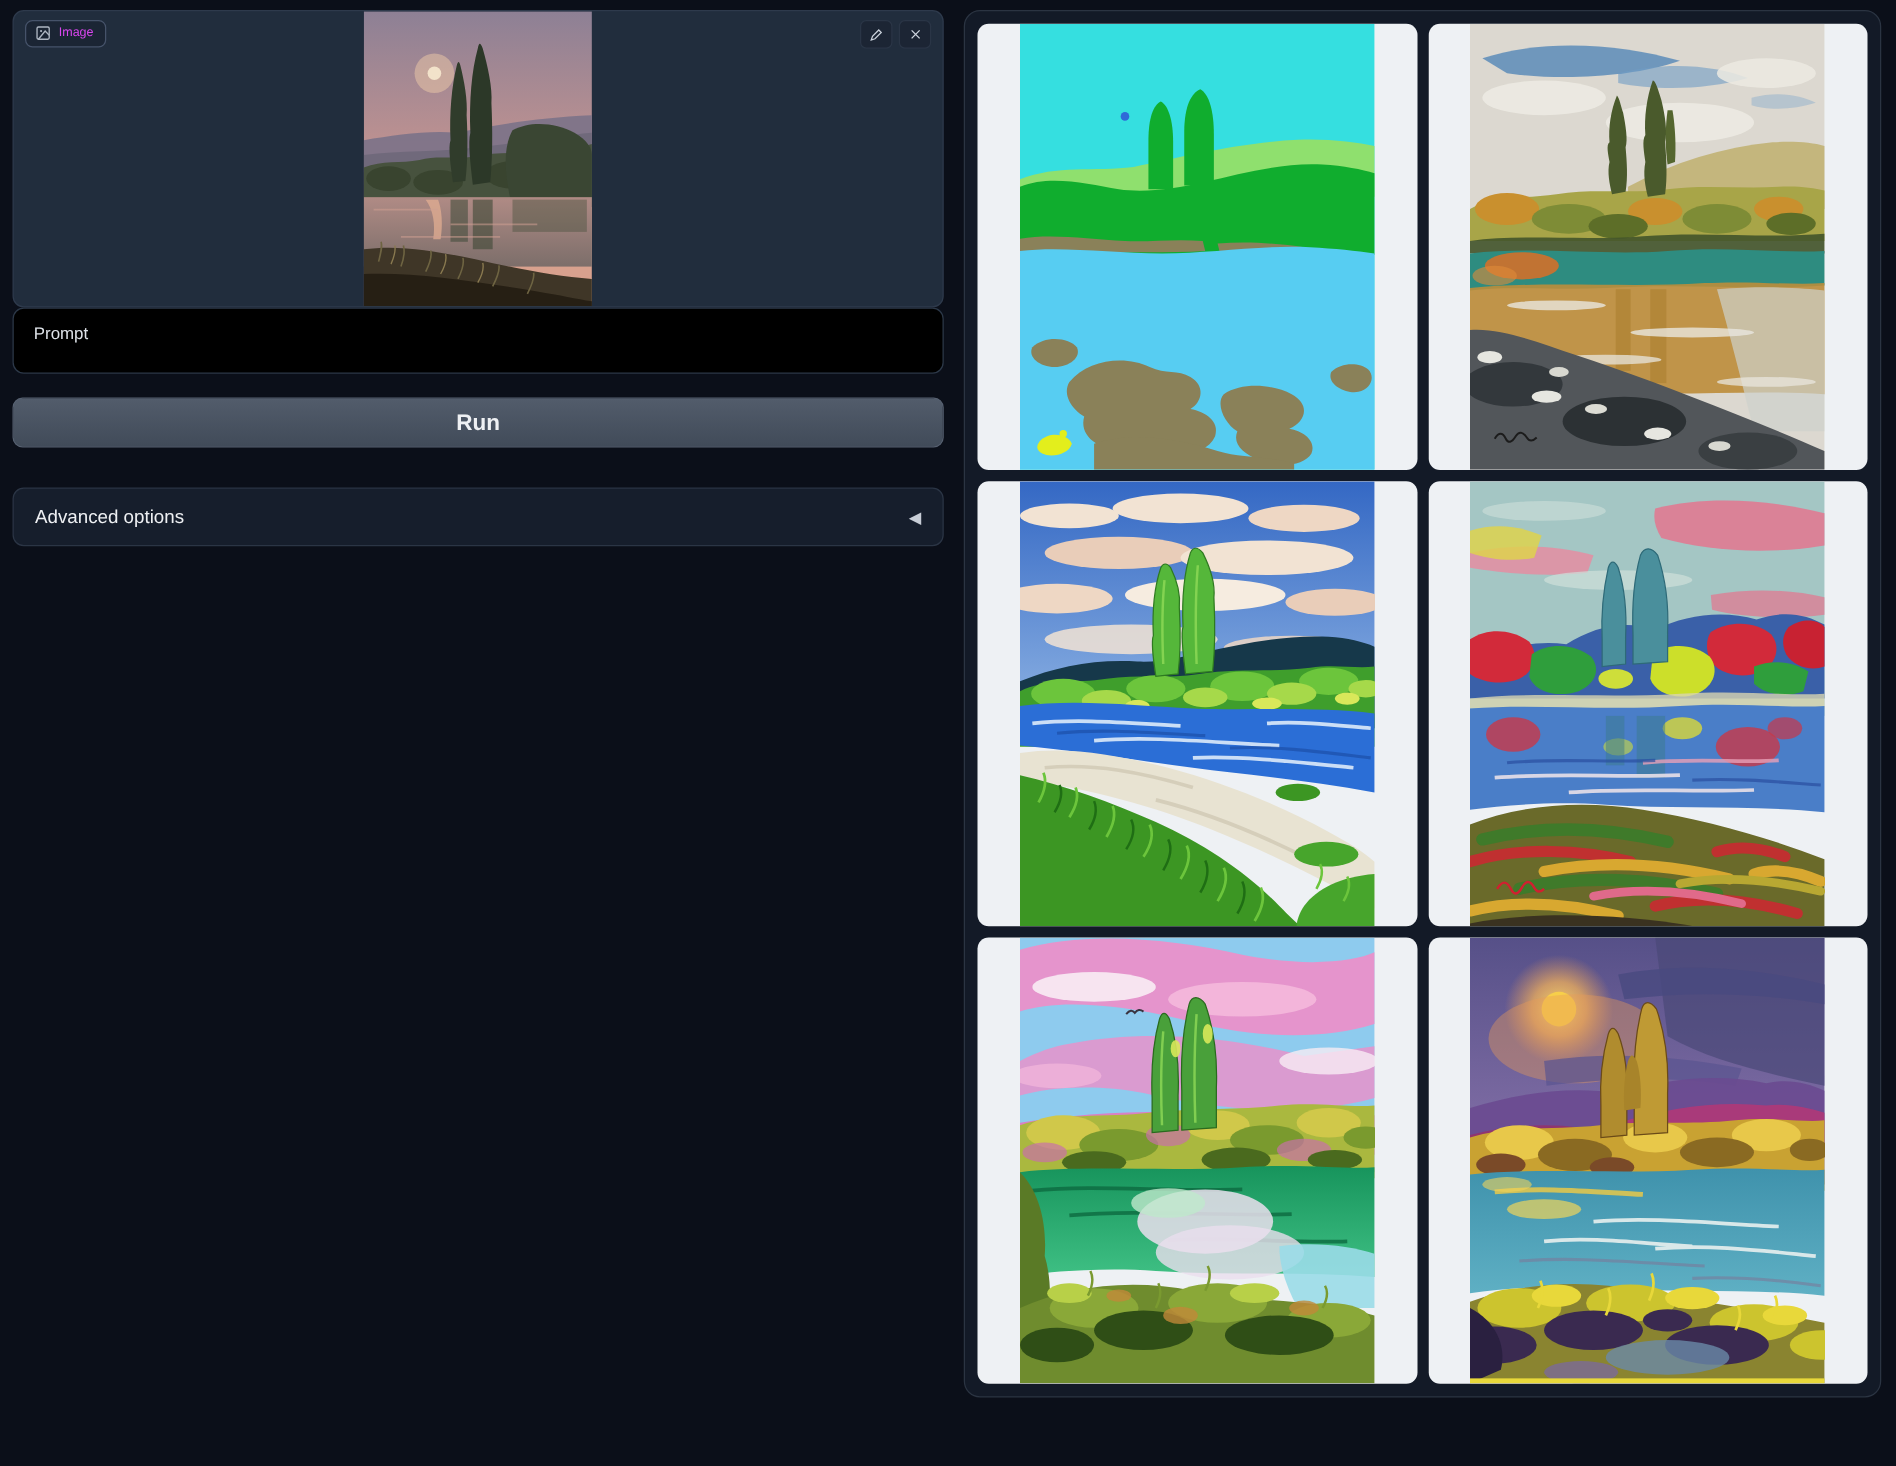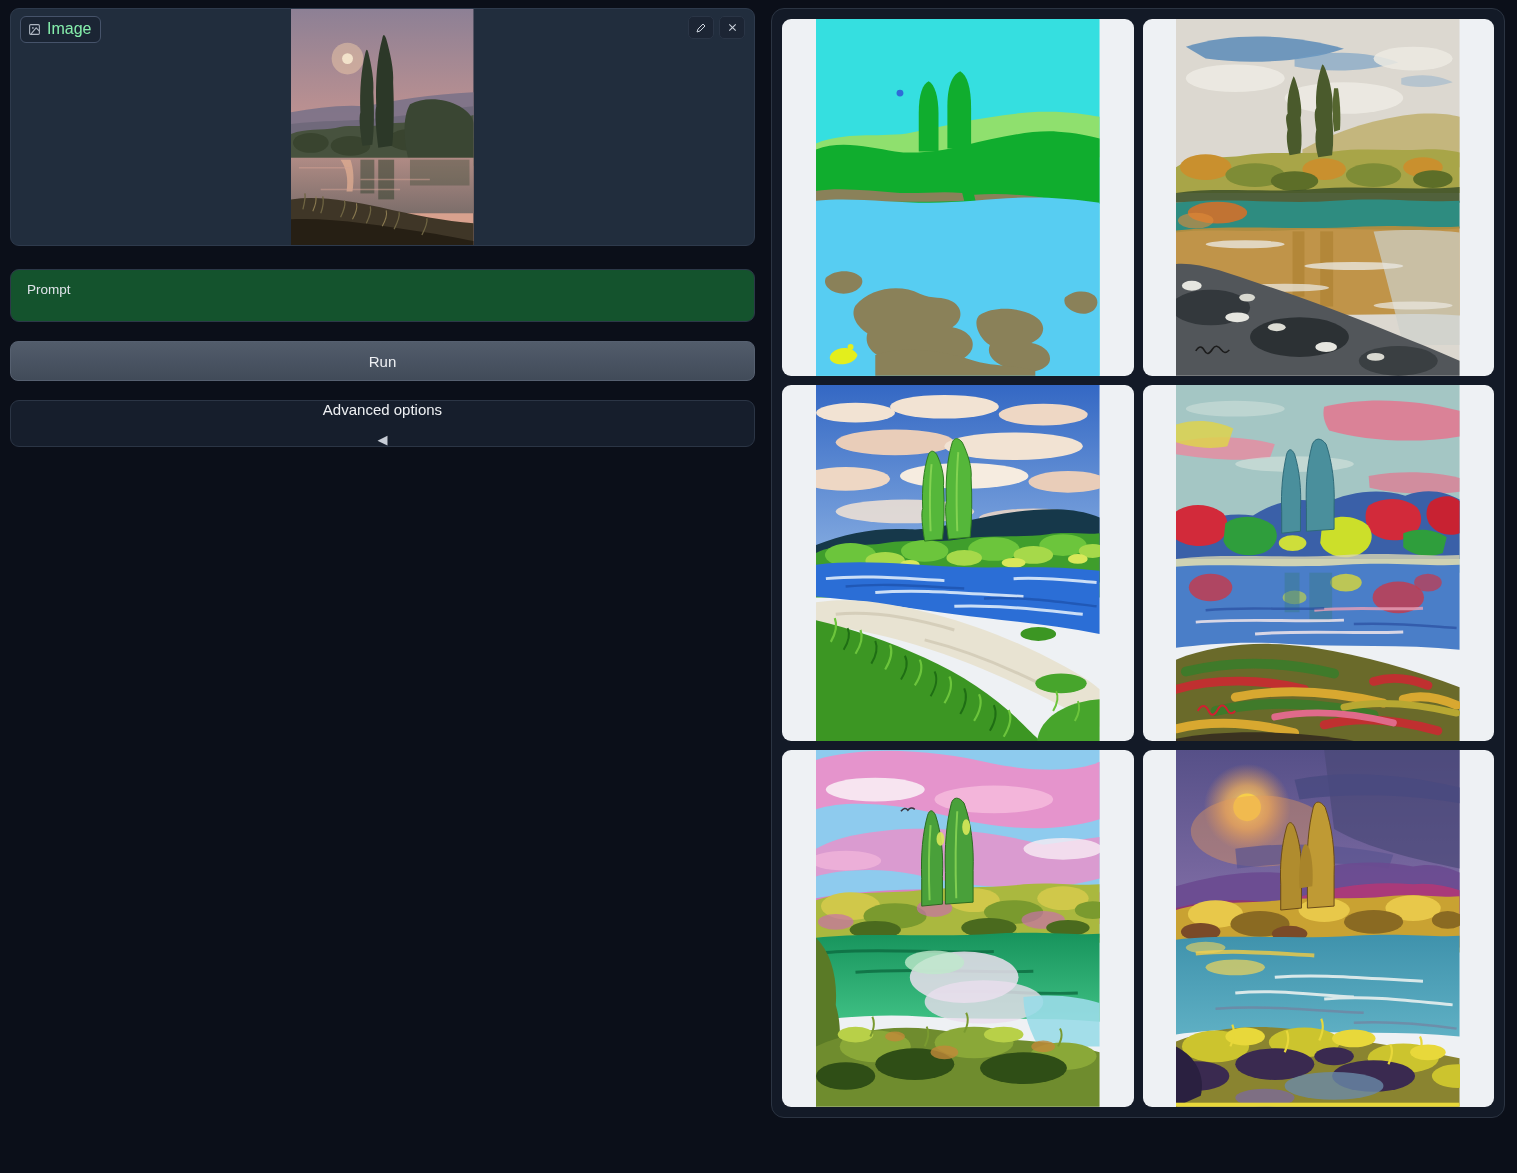--- a/index.html
+++ b/index.html
@@ -8,41 +8,41 @@
   .page-title { color:#f5f6f8; font-size:20px; font-weight:700; letter-spacing:.2px; padding:4px 0 12px 2px; }
   .columns { display:flex; gap:16px; align-items:flex-start; }
   .left-col { flex:0 0 745px; display:flex; flex-direction:column; }
 
   
   .image-block { position:relative; height:238px; background:#212d3d; border:1px solid #2e3a4c; border-radius:9px; overflow:hidden; }
   .image-stage { position:absolute; inset:0; display:flex; justify-content:center; }
   .image-stage svg { height:100%; display:block; }
   .comp-badge { position:absolute; top:7px; left:9px; display:flex; align-items:center; gap:6px;
     background:#1b2534; border:1px solid #46536a; border-radius:6px; padding:3px 9px 4px 7px;
-    color:#86efac; font-size:16px; z-index:3; }
+    color:#d946ef; font-size:10px; z-index:3; }
   .comp-badge .bicon svg { display:block; }
   .img-actions { position:absolute; top:7px; right:9px; display:flex; gap:5px; z-index:3; }
   .icon-btn { width:26px; height:23px; background:#1c2534; border:1px solid #2a3546; border-radius:5px;
     display:flex; align-items:center; justify-content:center; cursor:pointer; color:#cbd2dc; padding:0; }
   .icon-btn svg { display:block; }
 
   
-  .prompt-block { margin-top:23px; background:#14532d; border:1px solid #2c3848; border-radius:9px; padding:11px 15px 15px 15px; }
+  .prompt-block { background:#000000; border:1px solid #2c3848; border-radius:9px; padding:11px 15px 15px 15px; }
   .prompt-label { display:block; color:#dfe3e9; font-size:13.5px; margin:1px 0 9px 1px; }
   .prompt-input { width:100%; height:39px; background:#27323f; border:1px solid #3d4856; border-radius:7px;
     color:#eceef1; font-size:14px; padding:0 13px; font-family:"Liberation Sans","DejaVu Sans",sans-serif; outline:none; }
 
   
   .run-btn { margin-top:19px; height:40px; width:100%; border-radius:8px; cursor:pointer;
     background:linear-gradient(to bottom, #525c6b, #414b59); border:1px solid #566070;
-    color:#eef0f3; font-size:15px; font-weight:400; font-family:"Liberation Sans","DejaVu Sans",sans-serif; }
+    color:#eef0f3; font-size:18px; font-weight:700; font-family:"Liberation Sans","DejaVu Sans",sans-serif; }
 
   
-  .accordion { margin-top:19px; height:47px; background:#161e2c; border:1px solid #2b3545; border-radius:9px;
-    display:flex; align-items:center; justify-content:space-between; padding:0 17px; cursor:pointer;flex-direction:column; }
+  .accordion { margin-top:32px; height:47px; background:#161e2c; border:1px solid #2b3545; border-radius:9px;
+    display:flex; align-items:center; justify-content:space-between; padding:0 17px; cursor:pointer; }
   .accordion-label { color:#eef0f3; font-size:15px; }
   .accordion-arrow { color:#c7cdd6; font-size:13px; line-height:1; }
 
   
   .gallery-panel { flex:1; height:1110px; background:#131a27; border:1px solid #2b3442; border-radius:13px;
     padding:10px; display:grid; grid-template-columns:1fr 1fr; grid-template-rows:repeat(3,1fr); gap:9px; }
   .cell { background:#eef1f4; border-radius:9px; overflow:hidden; display:flex; justify-content:center; cursor:pointer; }
   .cell svg { height:100%; display:block; }
 </style>
 </head>

